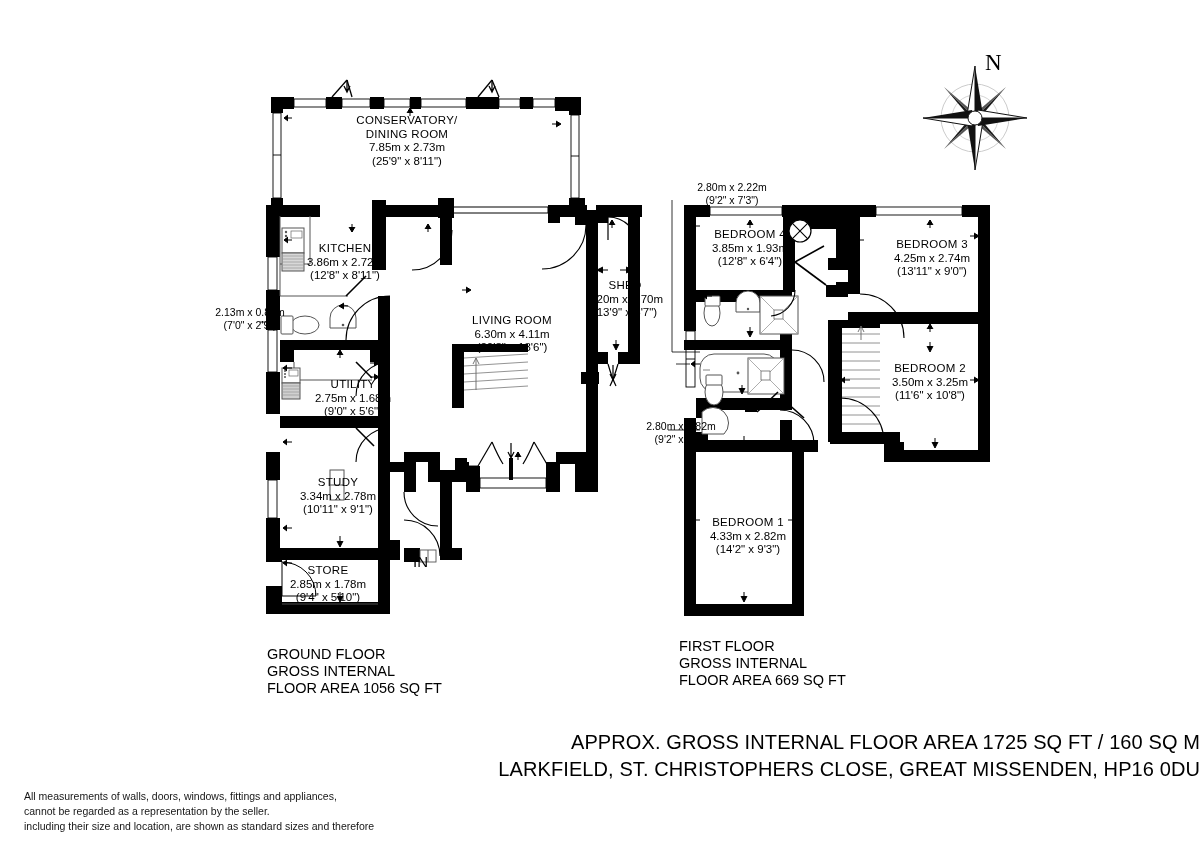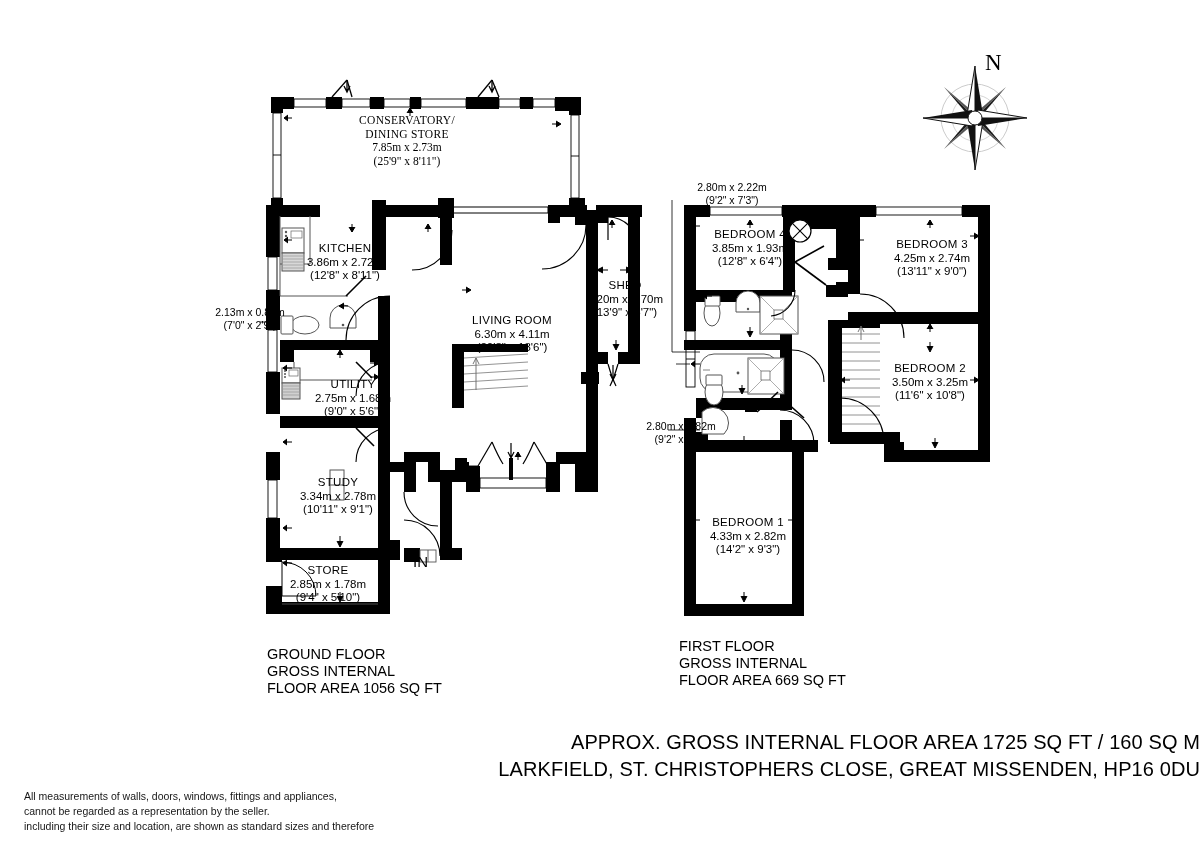--- a/index.html
+++ b/index.html
@@ -596,23 +596,23 @@
         <path d="M0 52 L8 3 L0 0 Z" fill="#ffffff" stroke="#111" stroke-width="1"></path>
         <path d="M-52 0 L-3 -8 L0 0 Z" fill="#111111"></path>
         <path d="M-52 0 L-3 8 L0 0 Z" fill="#ffffff" stroke="#111" stroke-width="1"></path>
         <path d="M52 0 L3 -8 L0 0 Z" fill="#ffffff" stroke="#111" stroke-width="1"></path>
         <path d="M52 0 L3 8 L0 0 Z" fill="#111111"></path>
       </g>
       <circle cx="0" cy="0" r="7" fill="#ffffff" stroke="#111" stroke-width="1"></circle>
     </g>
   </svg>
 
-  <div class="lbl" style="left:333px; top:114px; width:148px;font-family:Liberation Serif, serif;">
+  <div class="lbl" style="left:333px; top:114px; width:148px;">
     <div class="room-name">CONSERVATORY/</div>
-    <div class="room-name">DINING STORE</div>
+    <div class="room-name">DINING ROOM</div>
     <div class="room-dim">7.85m x 2.73m</div>
     <div class="room-dim">(25'9" x 8'11")</div>
   </div>
 
   <div class="lbl" style="left:285px; top:242px; width:120px;">
     <div class="room-name">KITCHEN</div>
     <div class="room-dim">3.86m x 2.72m</div>
     <div class="room-dim">(12'8" x 8'11")</div>
   </div>
 

